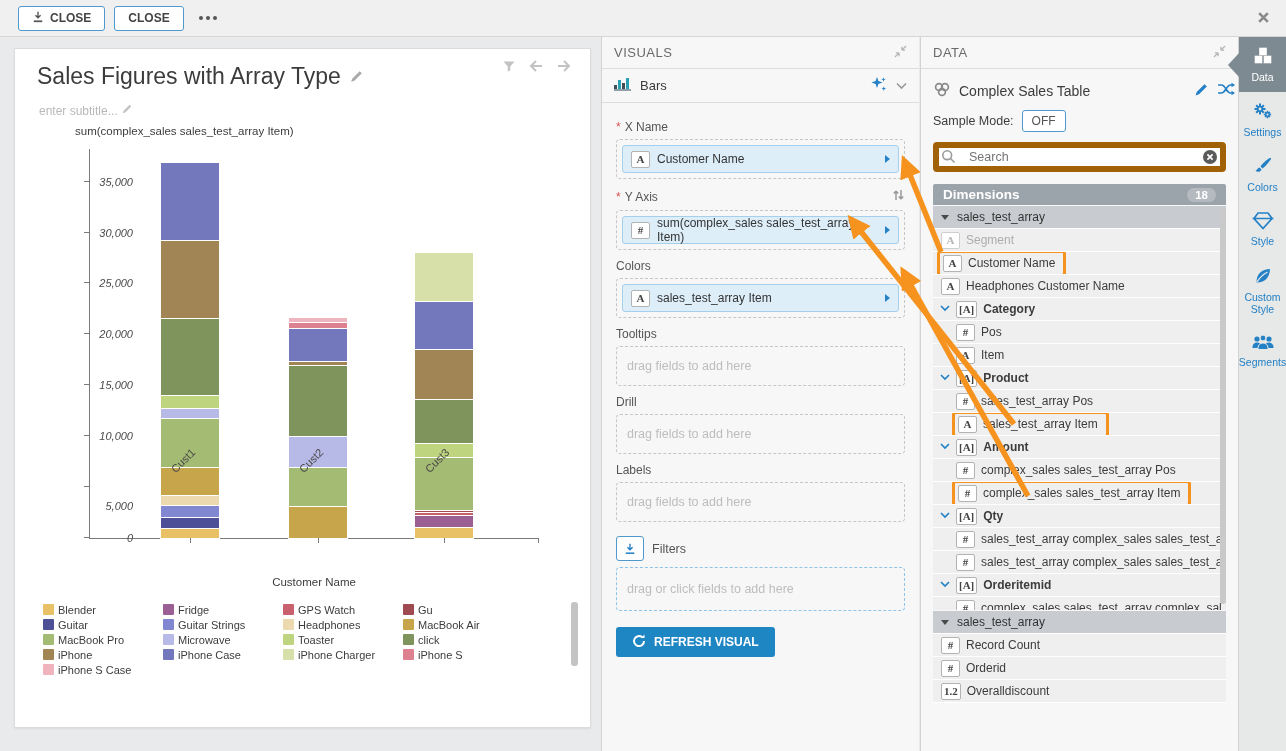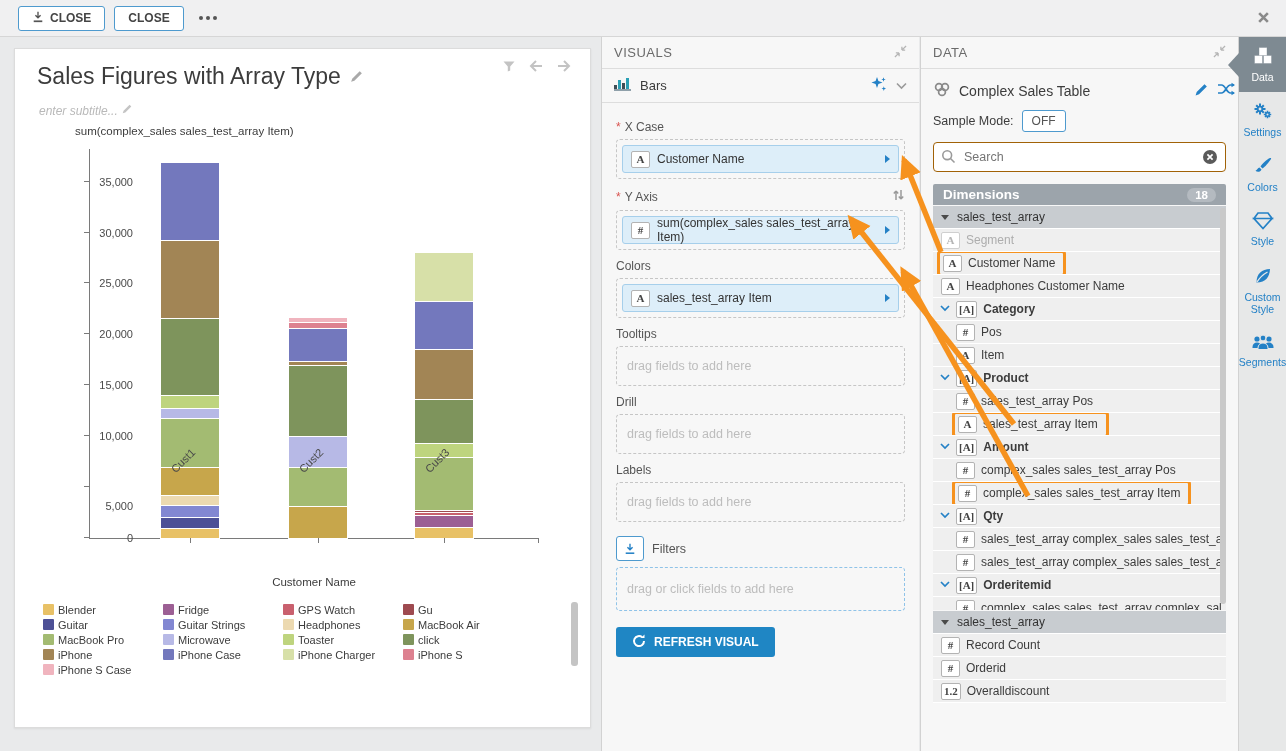--- a/index.html
+++ b/index.html
@@ -7,25 +7,25 @@
   
   .toolbar{position:absolute;top:0;left:0;width:1286px;height:37px;background:#f0f0f1;border-bottom:1px solid #d6d6d6;display:flex;align-items:center;box-sizing:border-box;padding-left:18px;}
   .tbtn{display:inline-flex;align-items:center;gap:6px;height:25px;padding:0 13px;background:#fff;border:1px solid #4e9ace;border-radius:3px;font-size:12px;font-weight:bold;color:#444;margin-right:9px;cursor:pointer;}
   .ellipsis-ic{display:inline-flex;gap:3px;margin-left:6px;}
   .ellipsis-ic i{width:4px;height:4px;border-radius:50%;background:#555;}
   .win-close{position:absolute;right:16px;top:10px;color:#8a8a8a;}
   
   .chart-card{position:absolute;left:14px;top:48px;width:577px;height:680px;background:#fff;border:1px solid #dcdcdc;box-shadow:0 1px 2px rgba(0,0,0,.07);box-sizing:border-box;}
   .chart-title{position:absolute;left:22px;top:14px;font-size:23px;color:#3c3c3c;}
   .title-pencil{color:#a9a9a9;margin-left:8px;}
-  .chart-subtitle{position:absolute;left:24px;top:54px;font-size:12px;font-style:italic;color:#b9b9b9;}
+  .chart-subtitle{position:absolute;left:24px;top:54px;font-size:12px;color:#b9b9b9;}
   .card-icons{position:absolute;right:18px;top:10px;display:flex;gap:12px;color:#bfbfbf;}
   .axis-title{position:absolute;left:60px;top:76px;font-size:11.5px;color:#3c3c3c;}
   .plot{position:absolute;left:74px;top:100px;width:449px;height:389px;border-left:1px solid #7a7a7a;border-bottom:1px solid #7a7a7a;}
-  .ytick-label{position:absolute;right:457px;width:60px;text-align:right;font-size:11px;color:#4a4a4a;}
+  .ytick-label{position:absolute;right:457px;width:60px;text-align:right;font-size:11px;color:#4a4a4a;font-style:italic;}
   .ytick-mark{position:absolute;left:-6px;width:6px;height:1px;background:#7a7a7a;}
   .xtick-mark{position:absolute;top:100%;width:1px;height:5px;background:#7a7a7a;}
   .bar{position:absolute;bottom:0;}
   .bar-seg{position:absolute;left:0;width:100%;outline:1px solid #fff;}
   .xcat-label{position:absolute;top:397px;width:70px;text-align:right;font-size:11px;color:#4a4a4a;transform:rotate(-45deg);transform-origin:100% 0;}
   .xaxis-label{position:absolute;left:239px;top:527px;width:120px;text-align:center;font-size:11.5px;color:#3c3c3c;}
   .legend{position:absolute;left:28px;top:553px;display:grid;grid-template-columns:repeat(4,120px);grid-auto-rows:15px;column-gap:0;}
   .legend-item{display:flex;align-items:center;gap:4px;font-size:11px;color:#3c3c3c;white-space:nowrap;}
   .legend-swatch{width:11px;height:11px;border-radius:1px;flex:none;}
   .legend-scrollbar{position:absolute;right:12px;top:553px;width:7px;height:64px;background:#c4c4c4;border-radius:3px;}
@@ -50,21 +50,21 @@
   .filters-row{display:flex;align-items:center;gap:8px;margin:14px 0 6px 0;font-size:12.5px;color:#555;}
   .filter-box-ic{width:26px;height:23px;border:1px solid #4e9ace;border-radius:3px;display:flex;align-items:center;justify-content:center;background:#fff;}
   .refresh-btn{margin:16px 0 0 0;display:inline-flex;align-items:center;gap:8px;background:#1f86c4;color:#fff;border:none;border-radius:3px;height:30px;padding:0 16px;font-size:12px;font-weight:bold;cursor:pointer;font-family:inherit;}
   
   .datap{left:920px;width:318px;}
   .dataset-row{display:flex;align-items:center;gap:8px;padding:12px 3px 0 12px;font-size:14px;color:#3c3c3c;text-align:right;}
   .dataset-row .spacer{flex:1;}
   .sample-row{display:flex;align-items:center;gap:8px;padding:10px 12px 0 12px;font-size:12.5px;color:#3c3c3c;}
   .off-btn{border:1px solid #4e9ace;background:#fff;border-radius:3px;padding:3px 9px;font-size:12px;color:#555;cursor:pointer;font-family:inherit;}
   .search-wrap{position:relative;margin:10px 12px 0 12px;}
-  .search-input{width:100%;height:30px;box-sizing:border-box;border:1px solid #a16207;border-radius:4px;padding:0 30px 0 30px;font-size:12.5px;color:#4d7c0f;background:#fff;font-family:inherit;}
+  .search-input{width:100%;height:30px;box-sizing:border-box;border:6px solid #a16207;border-radius:4px;padding:0 30px 0 30px;font-size:12.5px;color:#4d7c0f;background:#fff;font-family:inherit;}
   .search-ic{position:absolute;left:8px;top:7px;color:#9a9a9a;}
   .clear-ic{position:absolute;right:8px;top:7px;}
   .sect-header{display:flex;align-items:center;justify-content:space-between;background:#9ca4ab;color:#fff;font-size:13.5px;font-weight:bold;padding:3px 10px;margin:12px 12px 0 12px;border-radius:2px 2px 0 0;}
   .count-badge{background:#b4bac0;border-radius:9px;padding:1px 8px;font-size:11.5px;font-weight:bold;}
   .field-list{position:relative;margin:1px 12px 0 12px;background:#fff;overflow:hidden;}
   .frow{position:relative;height:22px;margin-bottom:1px;background:#efefef;display:flex;align-items:center;gap:6px;font-size:12px;color:#3c3c3c;box-sizing:border-box;padding-left:8px;padding-right:14px;white-space:nowrap;overflow:hidden;}
   .frow.group{background:#c8ccd0;color:#333;padding-left:8px;}
   .frow.group .tri-down{width:0;height:0;border-top:5px solid #4a4a4a;border-left:4px solid transparent;border-right:4px solid transparent;margin-right:2px;}
   .frow.array{padding-left:7px;font-weight:bold;}
   .frow.child{padding-left:23px;}
@@ -286,21 +286,21 @@
             <path d="M14.5 2.2l.6 1.7 1.7.6-1.7.6-.6 1.7-.6-1.7-1.7-.6 1.7-.6z" fill="#2481c6"></path>
             <path d="M14.8 11.3l.6 1.7 1.7.6-1.7.6-.6 1.7-.6-1.7-1.7-.6 1.7-.6z" fill="#2481c6"></path>
           </svg></span>
       <span><svg width="11" height="8" viewBox="0 0 11 8">
             <path d="M1 1.5l4.5 4.5L10 1.5" stroke="#9a9a9a" stroke-width="1.6" fill="none"></path>
           </svg></span>
     </div>
     <div class="vbody">
       <div class="sec-label">
           <span class="req">*</span>
-          <span>X Case</span>
+          <span>X Name</span>
         </div>
       <div class="dashed-box">
         <div class="pill">
           <span class="fico">A</span>
           <span>Customer Name</span>
           <span class="tri"></span>
         </div>
       </div>
       <div class="sec-label">
           <span class="req">*</span>

